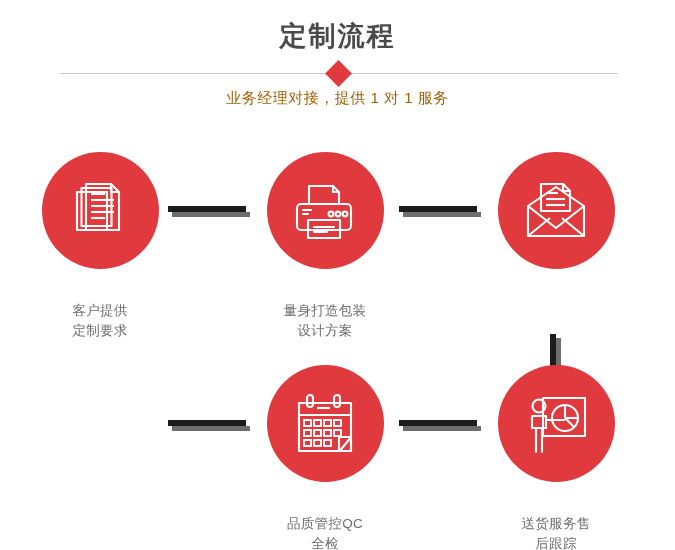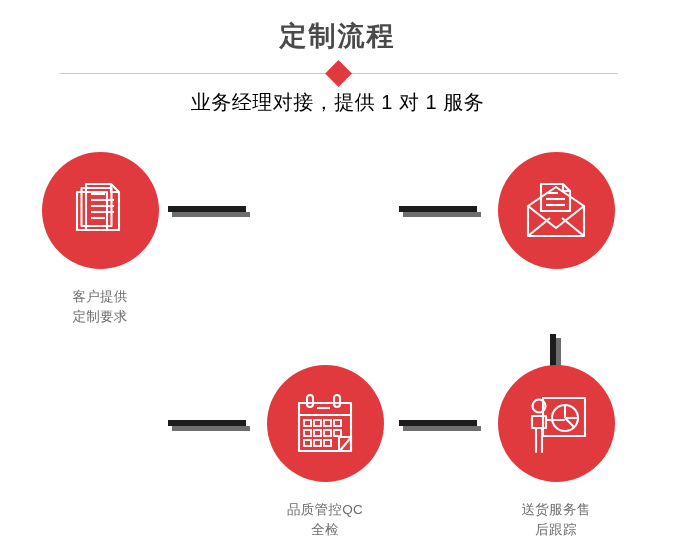--- a/index.html
+++ b/index.html
@@ -57,22 +57,22 @@
     height: 19px;
     background: #e03a3e;
     transform: rotate(45deg);
   }
   .subtitle {
     position: absolute;
     left: 0;
     top: 89px;
     width: 675px;
     text-align: center;
-    font-size: 20px;
-    color: #000000;
+    font-size: 15px;
+    color: #a16207;
     letter-spacing: 0.5px;
   }
 
   
   .flow {
     position: absolute;
     left: 0;
     top: 130px;
     width: 675px;
     height: 420px;
@@ -97,21 +97,21 @@
     background: #e03a3e;
     display: flex;
     align-items: center;
     justify-content: center;
   }
   .circle svg {
     display: block;
   }
 
   .node-label {
-    margin-top: 18px;
+    margin-top: 32px;
     font-size: 13.5px;
     line-height: 20px;
     color: #6d6d6d;
     white-space: pre-line;
     letter-spacing: 0.3px;
   }
 
   
   .conn-h {
     position: absolute;
@@ -188,20 +188,45 @@
           <line x1="24" y1="28" x2="47" y2="28"></line>
           <line x1="24" y1="34" x2="47" y2="34"></line>
           <line x1="24" y1="40" x2="38" y2="40"></line>
         </g>
       </svg>
     </div>
     <div class="node-label">客户提供
 定制要求</div>
   </div>
 
+  <div class="node node-r1 node-c2">
+    <div class="circle">
+      <svg width="68" height="66" viewBox="0 0 68 66">
+        <g fill="none" stroke="#ffffff" stroke-width="2.1" stroke-linejoin="round">
+          <path d="M18 8 h24 l6 6 v12 h-30 z"></path>
+          <path d="M42 8 v6 h6"></path>
+          <path d="M10 26 h46 a4 4 0 0 1 4 4 v18 a4 4 0 0 1 -4 4 h-46 a4 4 0 0 1 -4 -4 v-18 a4 4 0 0 1 4 -4 z"></path>
+          <path d="M17 42 h32 v18 h-32 z"></path>
+        </g>
+        <g stroke="#ffffff" stroke-width="2.1" stroke-linecap="round">
+          <line x1="12" y1="32" x2="20" y2="32"></line>
+          <line x1="12" y1="36" x2="17" y2="36"></line>
+          <line x1="23" y1="49" x2="43" y2="49"></line>
+          <line x1="23" y1="54" x2="36" y2="54"></line>
+        </g>
+        <g fill="none" stroke="#ffffff" stroke-width="2.1">
+          <circle cx="40" cy="36" r="2.4"></circle>
+          <circle cx="47" cy="36" r="2.4"></circle>
+          <circle cx="54" cy="36" r="2.4"></circle>
+        </g>
+      </svg>
+    </div>
+    <div class="node-label">量身打造包装
+设计方案</div>
+  </div>
 
   <div class="node node-r1 node-c3">
     <div class="circle">
       <svg width="68" height="62" viewBox="0 0 68 62">
         <g fill="none" stroke="#ffffff" stroke-width="2.1" stroke-linejoin="round">
           <path d="M19 4 h22 l7 7 v20 h-29 z"></path>
           <path d="M41 4 v7 h7"></path>
           <path d="M6 26 l28 -19 28 19 v30 h-56 z"></path>
           <path d="M6 26 l28 22 28 -22"></path>
           <path d="M6 56 l22 -18"></path>

